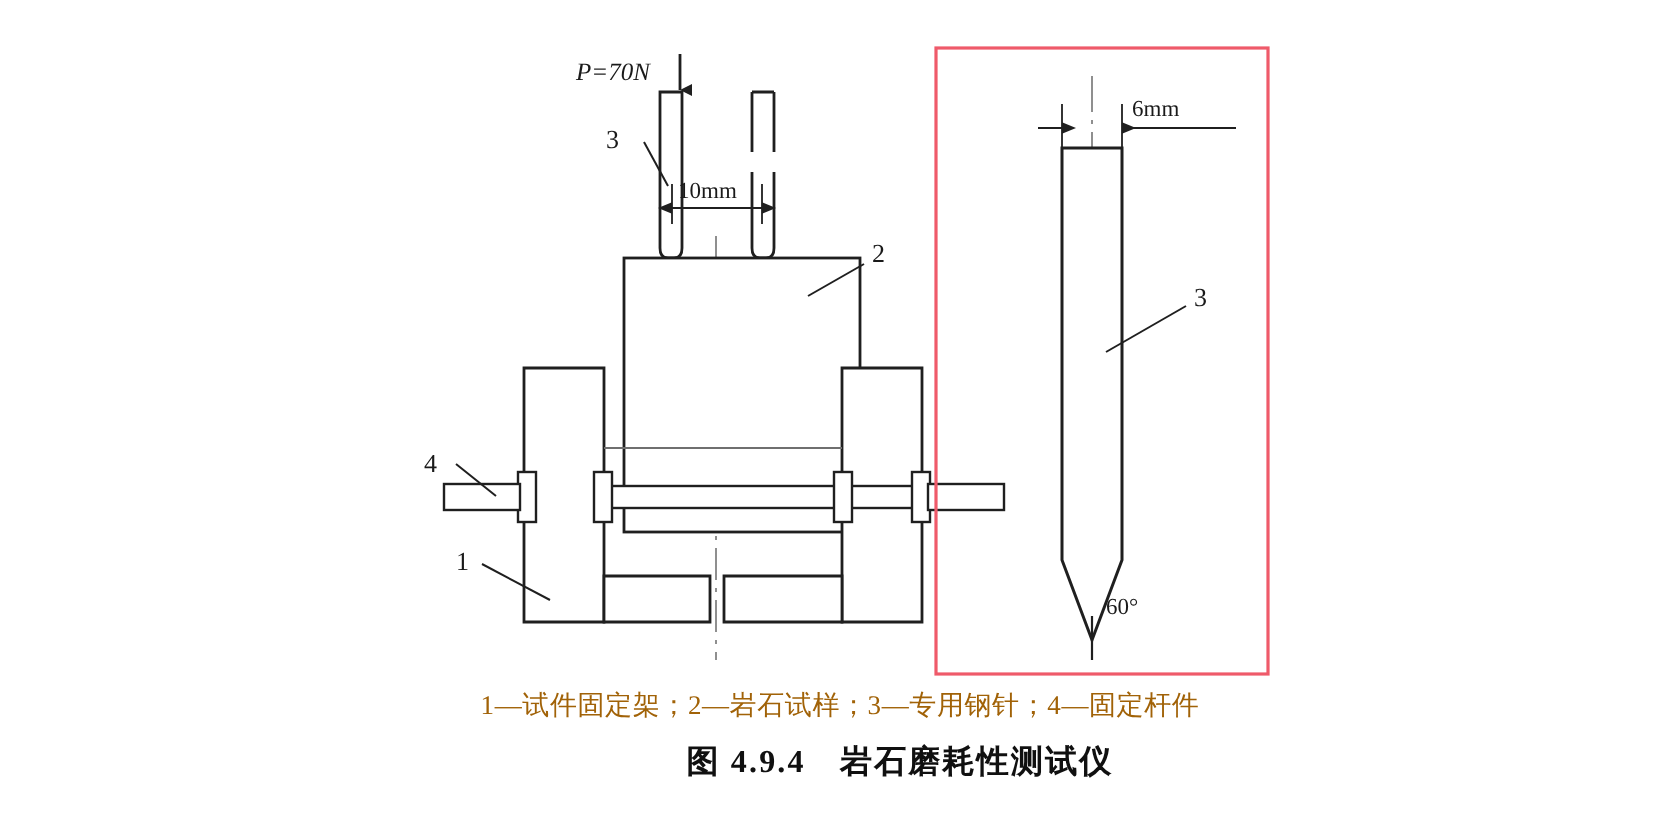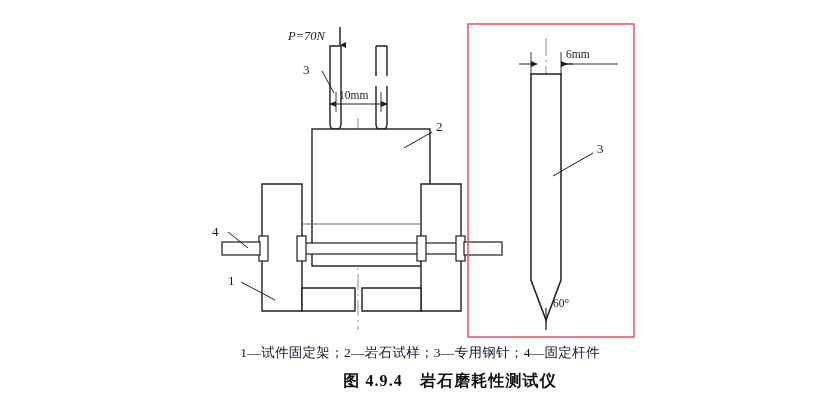--- a/index.html
+++ b/index.html
@@ -30,21 +30,21 @@
   .cap-legend, .cap-title {
     position: absolute;
     width: 840px;
     text-align: center;
     left: 0;
   }
   .cap-legend {
     top: 344px;
     font-size: 13.5px;
     letter-spacing: 0.3px;
-    color: #0f172a;
+    color: #a16207;
     font-family: Liberation Serif, serif;
   }
   .cap-title {
     top: 371px;
     font-size: 16px;
     font-weight: bold;
     letter-spacing: 1.1px;
     color: #101010;
     margin-left: 30px;
   }

